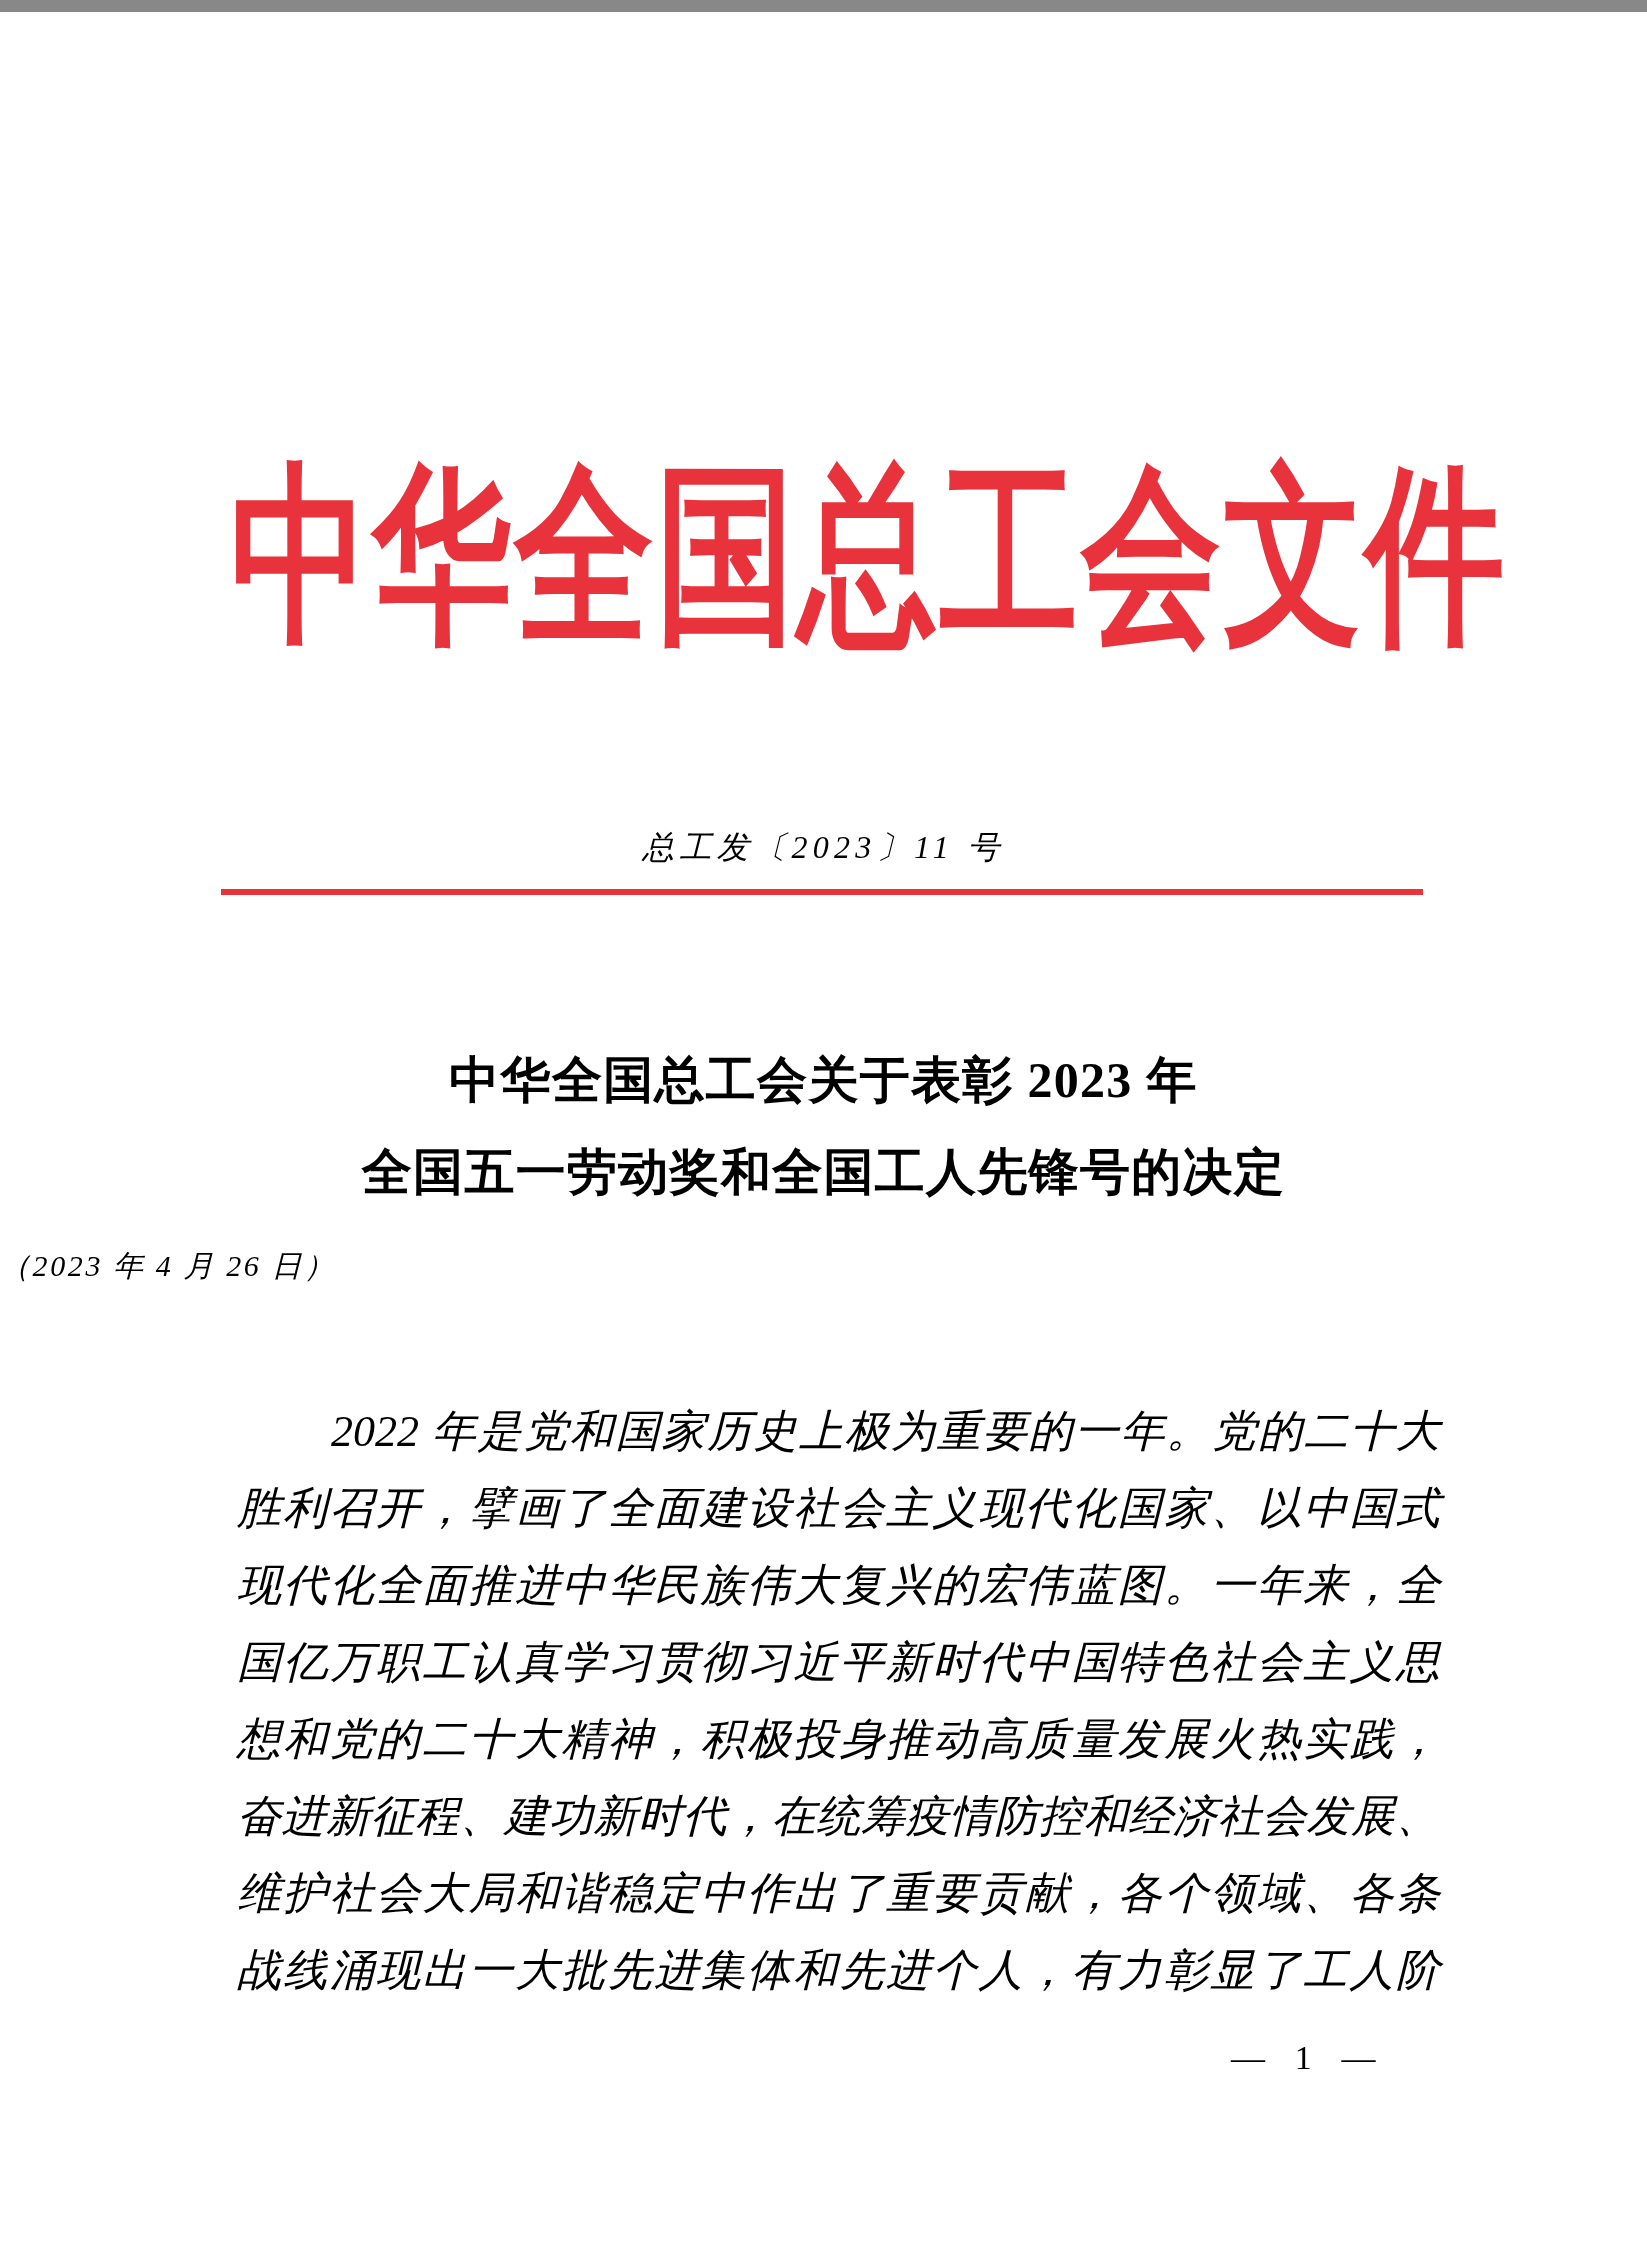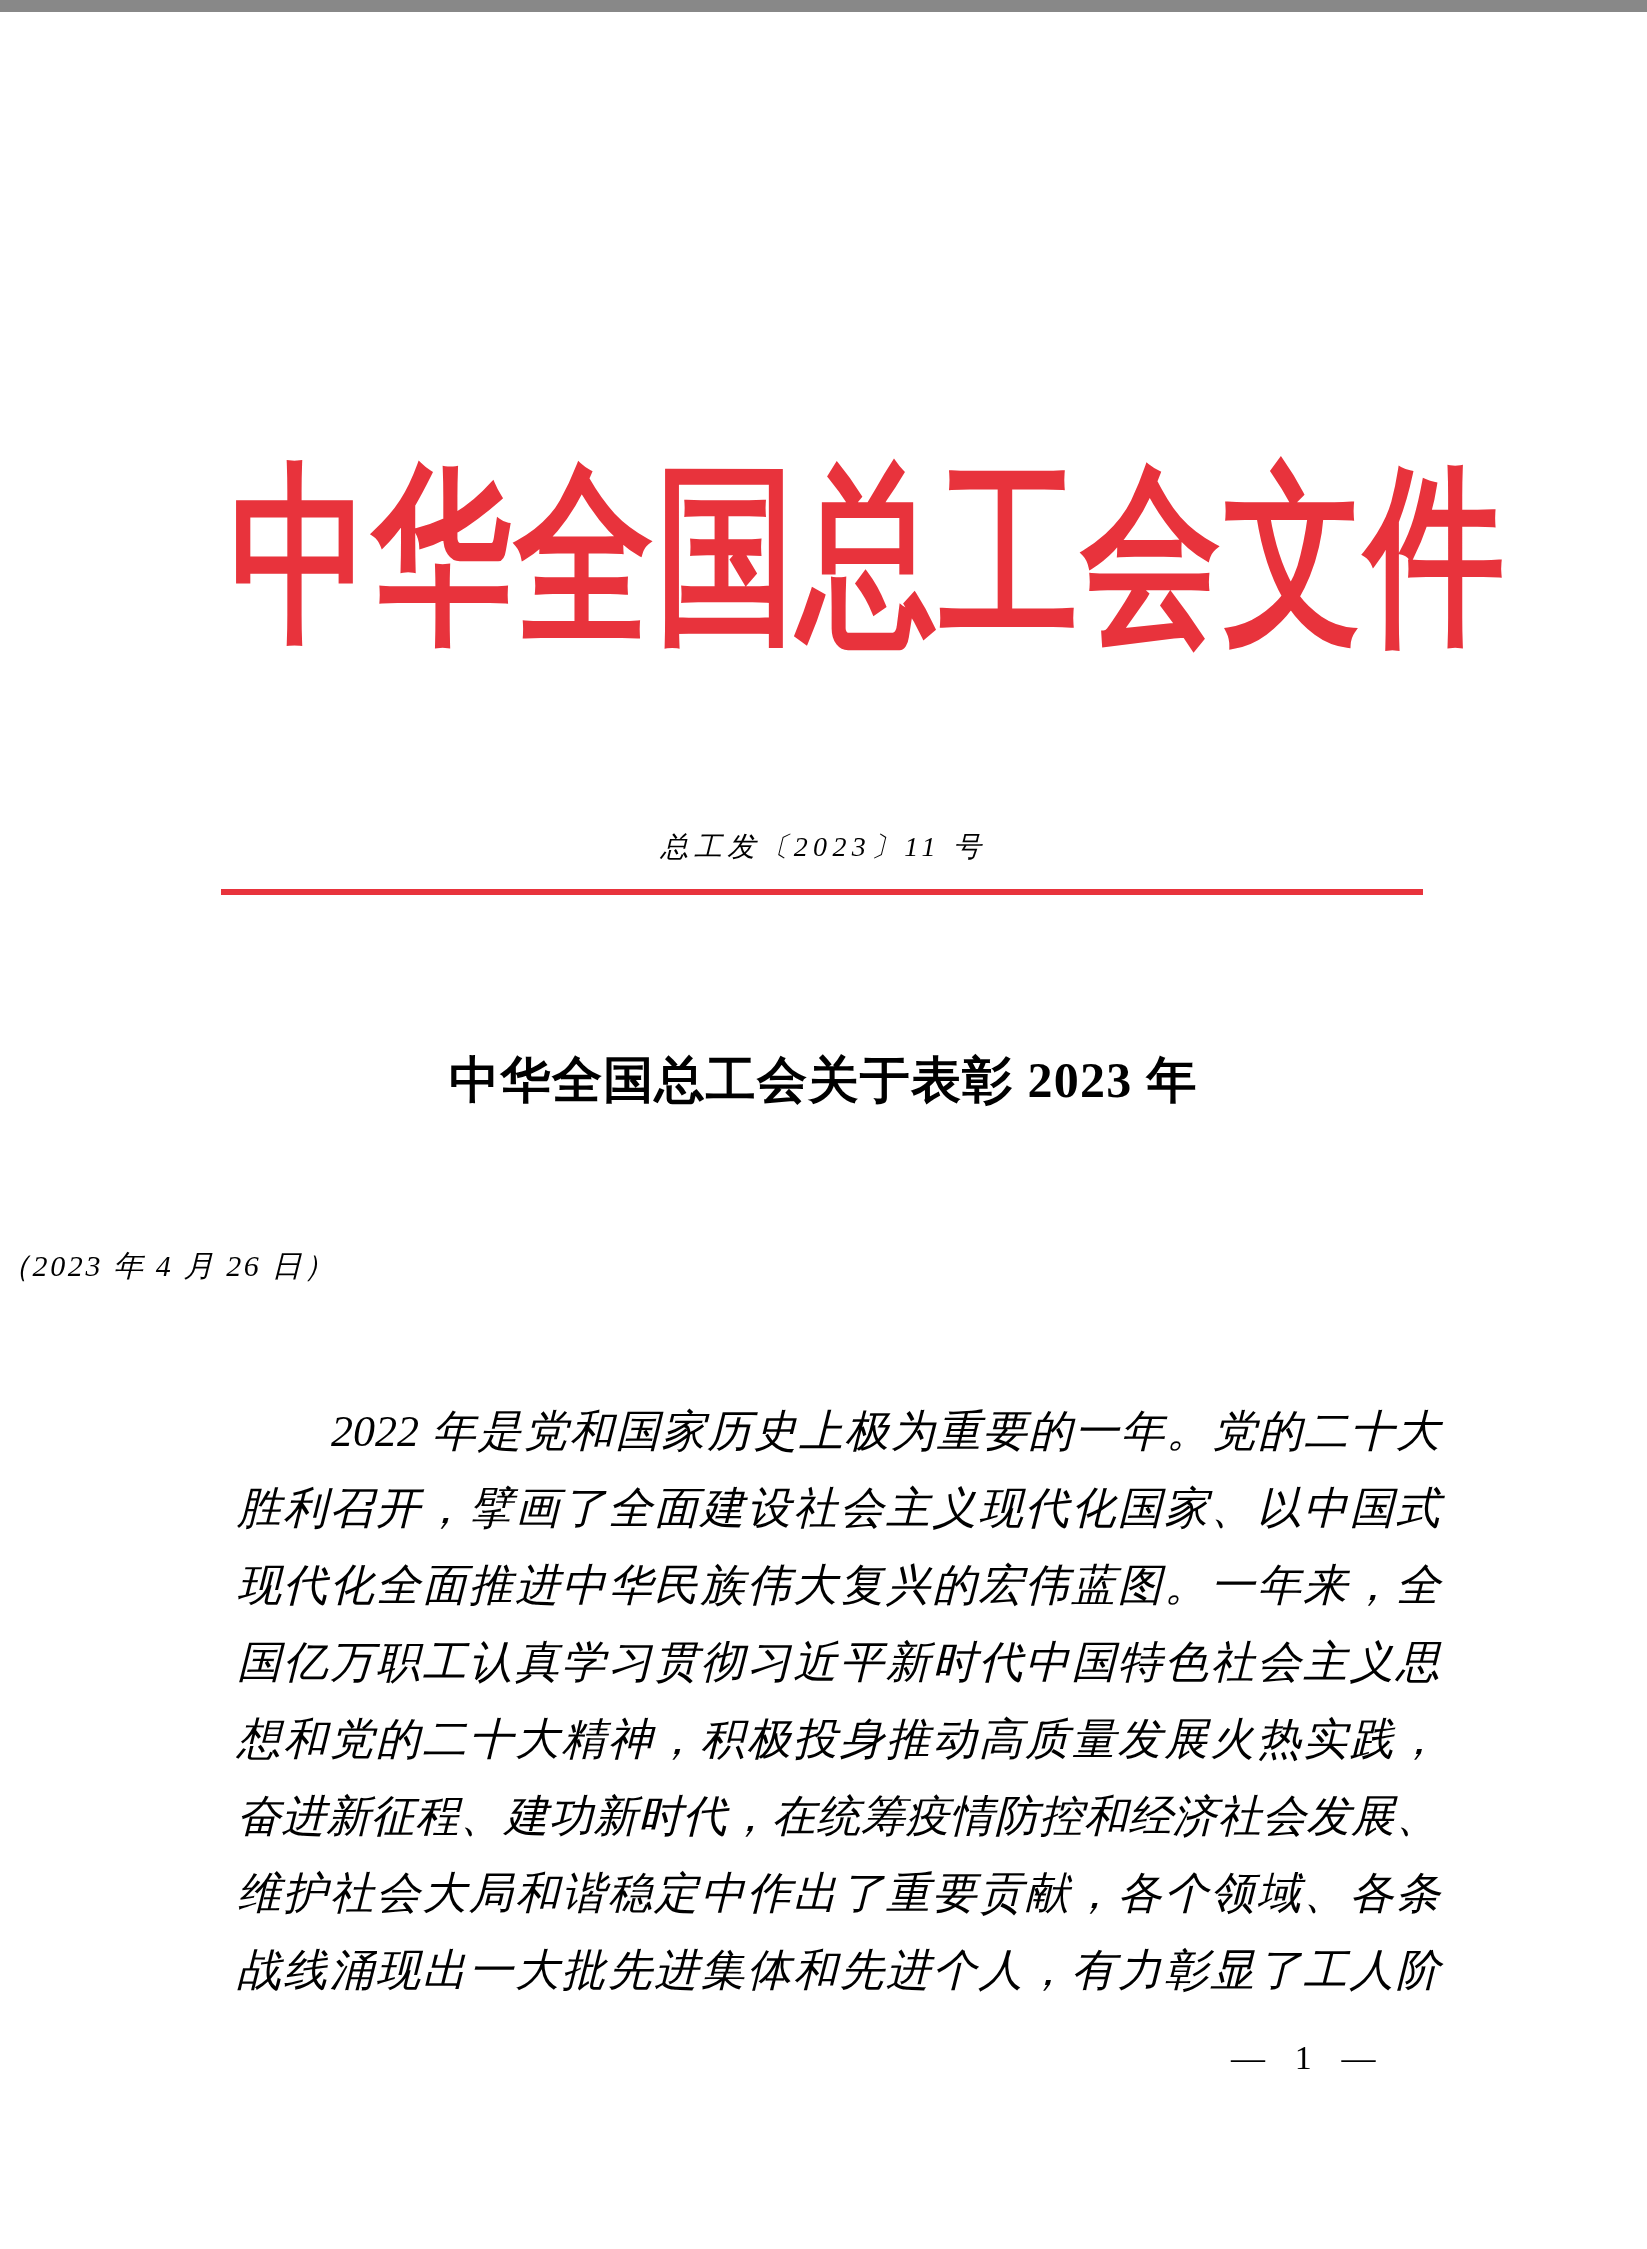--- a/index.html
+++ b/index.html
@@ -34,21 +34,21 @@
     transform:scaleX(0.72);
     transform-origin:center;
   }
   
   .doc-number{
     position:absolute;
     top:811px;
     left:0;
     width:100%;
     text-align:center;
-    font-size:28px;
+    font-size:32px;
     line-height:48px;
     letter-spacing:5.3px;
     font-style:italic;
     color:var(--ink);
   }
   
   .red-rule{
     position:absolute;
     left:221px;
     top:877px;
@@ -118,20 +118,21 @@
 <div class="page">
 
   <div class="org-title">中华全国总工会文件</div>
 
   <div class="doc-number">总工发〔2023〕11 号</div>
 
   <div class="red-rule"></div>
 
   <div class="doc-title">
     <div class="title-line">中华全国总工会关于表彰 2023 年</div>
+    <div class="title-line">全国五一劳动奖和全国工人先锋号的决定</div>
   </div>
 
   <div class="doc-date">（2023 年 4 月 26 日）</div>
 
   <div class="body-text">
       <div class="body-line">
         <span class="indent-spacer"></span>
         <span>2022 </span>
         <span>年</span>
         <span>是</span>

